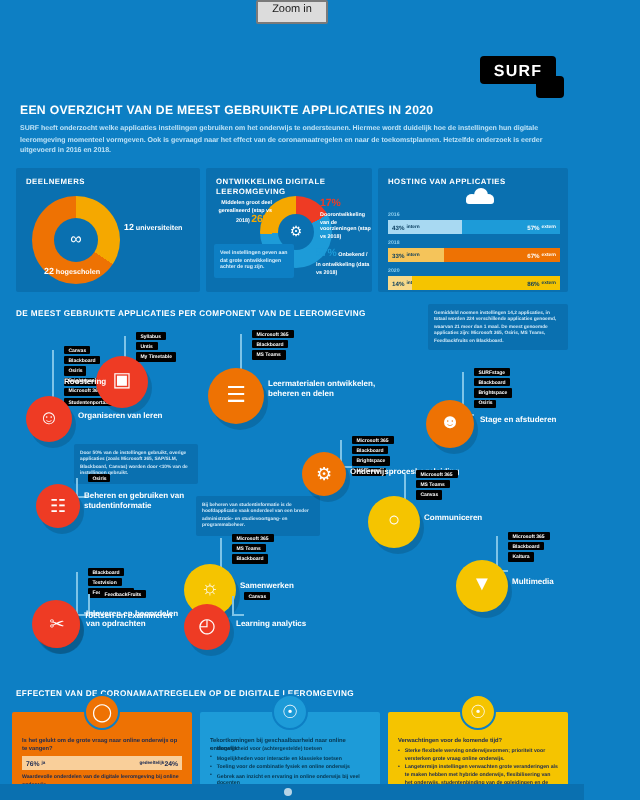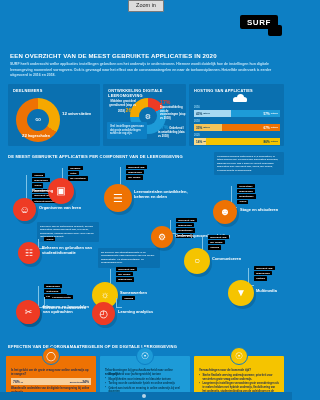--- a/index.html
+++ b/index.html
@@ -15,21 +15,21 @@
     background:#0d7fc4; display:flex; align-items:center; justify-content:center;
   }
   .zoombtn{
     background:#dcdcdc; border:1px solid #7a7a7a; color:#1a1a1a;
     font-size:5.5px; line-height:1; padding:2px 7px; border-radius:1px;
     font-family:"Liberation Sans", sans-serif;
   }
   
   .page{ position:absolute; top:12px; left:0; width:292px; height:388px; background:#0d7fc4; }
   
-  .logo{ position:absolute; right:6px; top:3px; width:46px; height:22px; }
+  .logo{ position:absolute; right:6px; top:16px; width:46px; height:22px; }
   .logo .blk{ position:absolute; background:#000; }
   .logo .b1{ left:0; top:0; width:38px; height:14px; border-radius:2px; }
   .logo .b2{ left:28px; top:10px; width:14px; height:11px; border-radius:2px; }
   .logo .txt{
     position:absolute; left:0; top:0; width:38px; height:14px; color:#fff;
     font-size:8px; font-weight:bold; letter-spacing:.6px;
     display:flex; align-items:center; justify-content:center;
   }
   
   h1{

